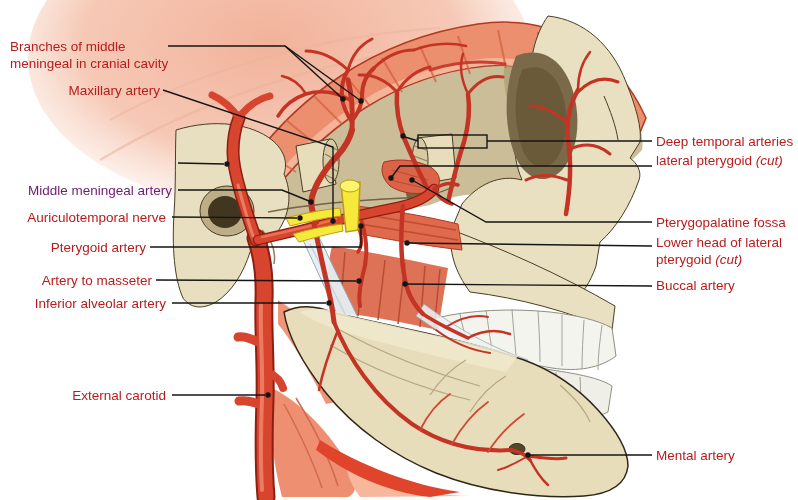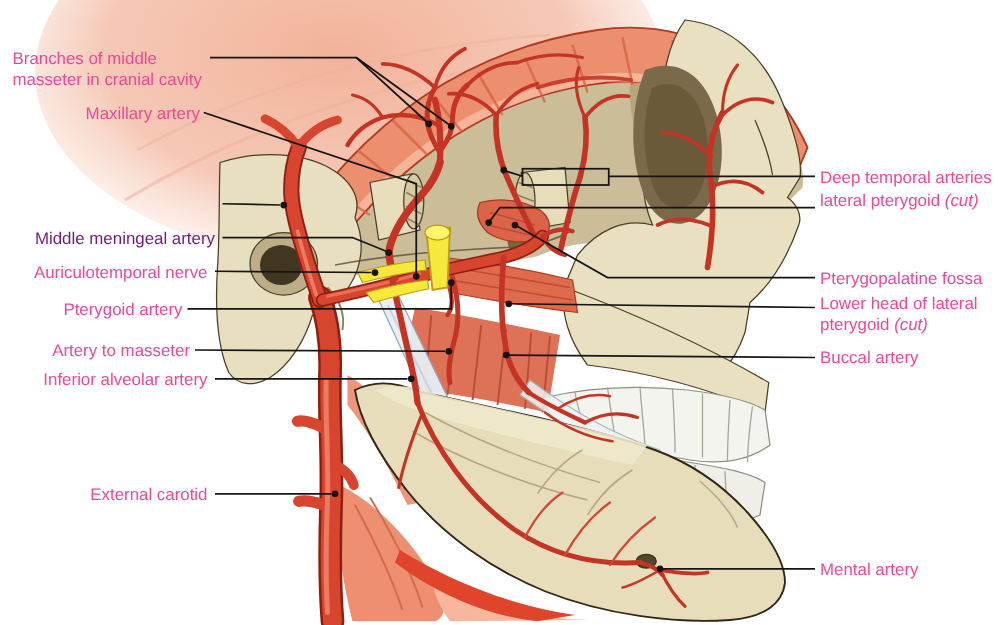--- a/index.html
+++ b/index.html
@@ -1,19 +1,19 @@
 <!DOCTYPE html>
 <html><head>
 <meta charset="utf-8">
 <style>
   html,body{margin:0;padding:0;background:#fff;}
   #stage{position:relative;width:798px;height:500px;background:#ffffff;overflow:hidden;
          font-family:"Liberation Sans", sans-serif;}
   #art{position:absolute;left:0;top:0;width:798px;height:500px;}
-  .lbl{position:absolute;font-size:13.5px;line-height:17px;color:#ec4899;white-space:nowrap;}
+  .lbl{position:absolute;font-size:13.5px;line-height:17px;color:#b91c1c;white-space:nowrap;}
   .lbl.right-align{text-align:right;}
   .lbl .cut{font-style:italic;}
 </style>
 </head>
 <body>
 
 <div id="stage">
 
 <svg id="art" viewBox="0 0 798 500">
   <defs>
@@ -321,21 +321,21 @@
     </g>
     <g>
       <circle cx="528" cy="455" r="2.7" fill="#151515" stroke="none"></circle>
       <path d="M528,455 H652"></path>
     </g>
   </g>
 </svg>
 
   <div class="lbl" style="left:10px;top:38px;">
     <div>Branches of middle</div>
-    <div>masseter in cranial cavity</div>
+    <div>meningeal in cranial cavity</div>
   </div>
   <div class="lbl right-align" style="left:0;width:160px;top:82px;text-align:right;"><span>Maxillary artery</span></div>
   <div class="lbl right-align" style="left: 0px; width: 172px; top: 182px; color: #701a75;"><span>Middle meningeal artery</span></div>
   <div class="lbl right-align" style="left:0;width:166px;top:209px;"><span>Auriculotemporal nerve</span></div>
   <div class="lbl right-align" style="left:0;width:146px;top:239px;"><span>Pterygoid artery</span></div>
   <div class="lbl right-align" style="left:0;width:152px;top:272px;"><span>Artery to masseter</span></div>
   <div class="lbl right-align" style="left:0;width:166px;top:295px;"><span>Inferior alveolar artery</span></div>
   <div class="lbl right-align" style="left:0;width:166px;top:387px;"><span>External carotid</span></div>
 
   <div class="lbl" style="left:656px;top:133px;"><span>Deep temporal arteries</span></div>

